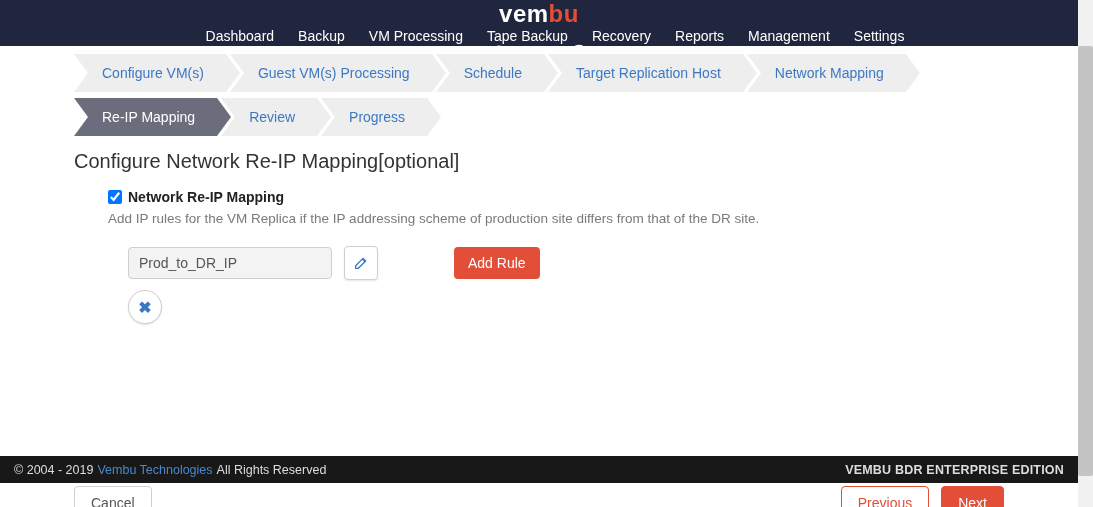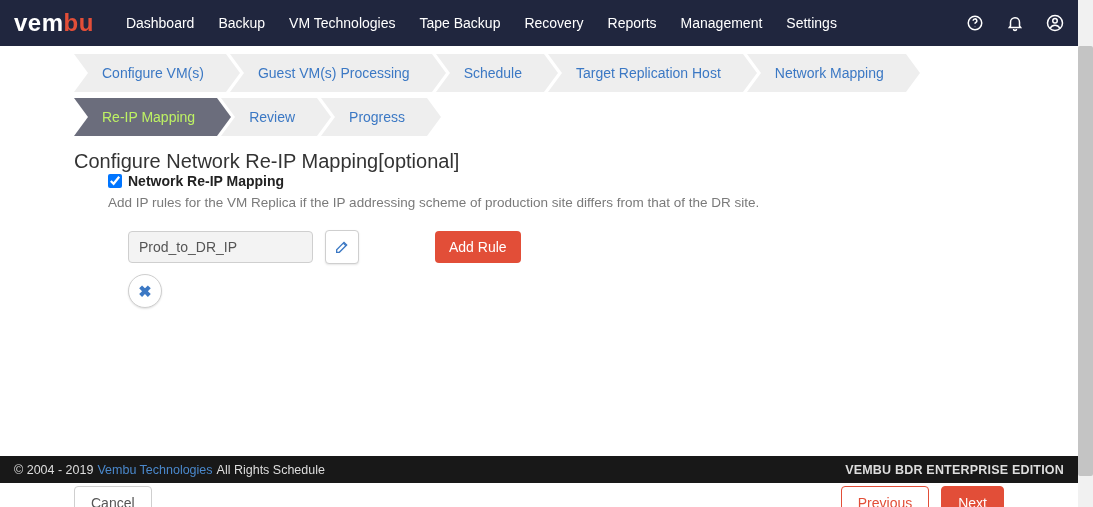--- a/index.html
+++ b/index.html
@@ -1,17 +1,17 @@
 <!DOCTYPE html>
 <html><head>
 <meta charset="utf-8">
 <style>
   * { box-sizing: border-box; margin: 0; padding: 0; }
   html, body { width: 1093px; height: 507px; font-family: "Segoe UI", Arial, sans-serif; background: #fff; overflow: hidden; }
-  .topbar { width: 1078px; height: 46px; background: #20263e; color: #fff; display: flex; align-items: center; padding: 0 14px; }
+  .topbar { width: 1078px; height: 46px; background: #20263e; color: #fff; display: flex; align-items: center; padding: 0 14px; flex-direction: column; }
   .logo { font-size: 24px; font-weight: 400; letter-spacing: .5px; display: flex; align-items: center; gap: 0; }
   .logo .v { color: #fff; font-weight:700; }
   .logo .b { color: #e24e38; font-weight:700; }
   .logo .u { color: #e24e38; font-weight:700; }
   .nav { display: flex; gap: 24px; margin-left: 32px; }
   .nav a { color: #fff; font-size: 14px; font-weight: 500; cursor: pointer; }
   .spacer { flex: 1; }
   .top-icons { display:flex; gap:22px; align-items:center; }
   .top-icons .ic { width:18px; height:18px; display:flex; align-items:center; justify-content:center; cursor:pointer; }
   .top-icons svg { stroke:#fff; fill:none; }
@@ -19,34 +19,34 @@
   .body-wrap { width:1078px; background:#fff; position:relative; }
 
   
   .steps { margin: 8px 0 0 74px; display:flex; flex-wrap:wrap; align-items:center; }
   .step { position:relative; height:38px; display:flex; align-items:center; padding:0 22px 0 28px; font-size:14px; cursor:pointer; margin-right:4px; }
   .step:before, .step:after{ content:""; position:absolute; top:0; width:0; height:0; border-top:19px solid transparent; border-bottom:19px solid transparent;}
   .step:before{ left:0; border-left:14px solid #fff;}
   .step:after{ right:-14px; z-index:1;}
   .step.light{ background:#eeeeee; color:#3b78c4;}
   .step.light:after{ border-left:14px solid #eeeeee;}
-  .step.active{ background:#6b6d7c; color:#bef264;}
+  .step.active{ background:#6b6d7c; color:#ffffff;}
   .step.active:after{ border-left:14px solid #6b6d7c;}
   .step.active:before{ border-left:14px solid #fff;}
   .steps-row2{ margin-top:6px;}
 
-  h2.page-title{ font-size:20px; font-weight:400; color:#333; margin:14px 0 0 74px;}
+  h2.page-title{ font-size:20px; font-weight:400; color:#333; margin:14px 0 16px 74px;}
 
   .section{ margin-left:108px; margin-right:60px;}
   .chk-row{ display:flex; align-items:center; gap:6px; font-size:14px; font-weight:700; color:#222;}
   .chk-row input{ width:14px; height:14px;}
   .desc{ font-size:13.5px; color:#7a7a7a; margin-top:6px; margin-bottom:20px;}
 
   .rule-row{ display:flex; align-items:center; gap:12px; margin-left:20px;}
-  .rule-input{ width:185px; height:32px; border:1px solid #cfcfcf; border-radius:4px; background:#f3f3f3; color:#555; padding:0 10px; font-size:14px;}
+  .rule-input{ width:204px; height:32px; border:1px solid #cfcfcf; border-radius:4px; background:#f3f3f3; color:#555; padding:0 10px; font-size:14px;}
   .icon-btn{ width:34px; height:34px; border:1px solid #cfcfcf; border-radius:4px; background:#fff; display:flex; align-items:center; justify-content:center; cursor:pointer; box-shadow:0 1px 2px rgba(0,0,0,.1);}
   .icon-btn svg{ stroke:#3b78c4; fill:none;}
   .add-rule{ margin-left:64px; height:32px; padding:0 14px; background:#e24e38; color:#fff; border:none; border-radius:4px; font-size:14px; font-weight:500; cursor:pointer;}
   .del-btn{ width:34px; height:34px; border:1px solid #cfcfcf; border-radius:50%; background:#fff; display:flex; align-items:center; justify-content:center; cursor:pointer; margin-left:20px; margin-top:10px; color:#3b78c4; font-weight:700; box-shadow:0 1px 2px rgba(0,0,0,.12);}
 
   .wizard-footer{ position:absolute; left:0; width:1078px; top:432px; display:flex; align-items:center; padding:0 74px 0 74px;}
   .btn{ height:34px; padding:0 16px; border-radius:4px; font-size:14px; cursor:pointer; background:#fff;}
   .btn.cancel{ border:1px solid #cfcfcf; color:#555;}
   .btn.prev{ border:1px solid #e24e38; color:#e24e38; background:#fff;}
   .btn.next{ border:1px solid #e24e38; color:#fff; background:#e24e38; margin-left:12px;}
@@ -64,21 +64,21 @@
 
 <div class="topbar">
   <div class="logo">
     <span class="v">vem</span>
       <span class="b">b</span>
       <span class="u">u</span>
   </div>
   <div class="nav">
     <a>Dashboard</a>
     <a>Backup</a>
-    <a>VM Technologies</a>
+    <a>VM Processing</a>
     <a>Tape Backup</a>
     <a>Recovery</a>
     <a>Reports</a>
     <a>Management</a>
     <a>Settings</a>
   </div>
   <div class="spacer"></div>
   <div class="top-icons">
     <span class="ic">
       <svg width="18" height="18" viewBox="0 0 24 24" stroke-width="2">
@@ -147,18 +147,18 @@
     <div class="spacer"></div>
     <button class="btn prev">Previous</button>
     <button class="btn next">Next</button>
   </div>
 
 </div>
 
 <div class="footer">
   <span>© 2004 - 2019</span>
   <a>Vembu Technologies</a>
-  <span>All Rights Schedule</span>
+  <span>All Rights Reserved</span>
   <span class="right">VEMBU BDR ENTERPRISE EDITION</span>
 </div>
 
 <div class="scroll-track"></div>
 <div class="scroll-thumb"></div>
 
 </body></html>

